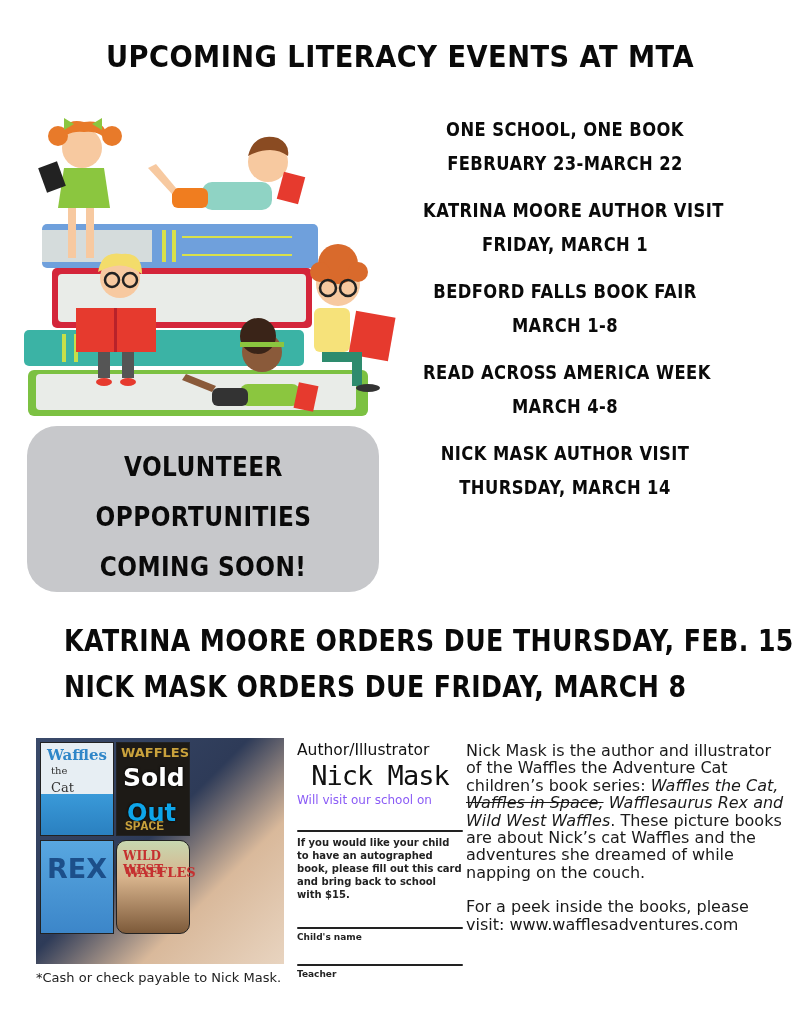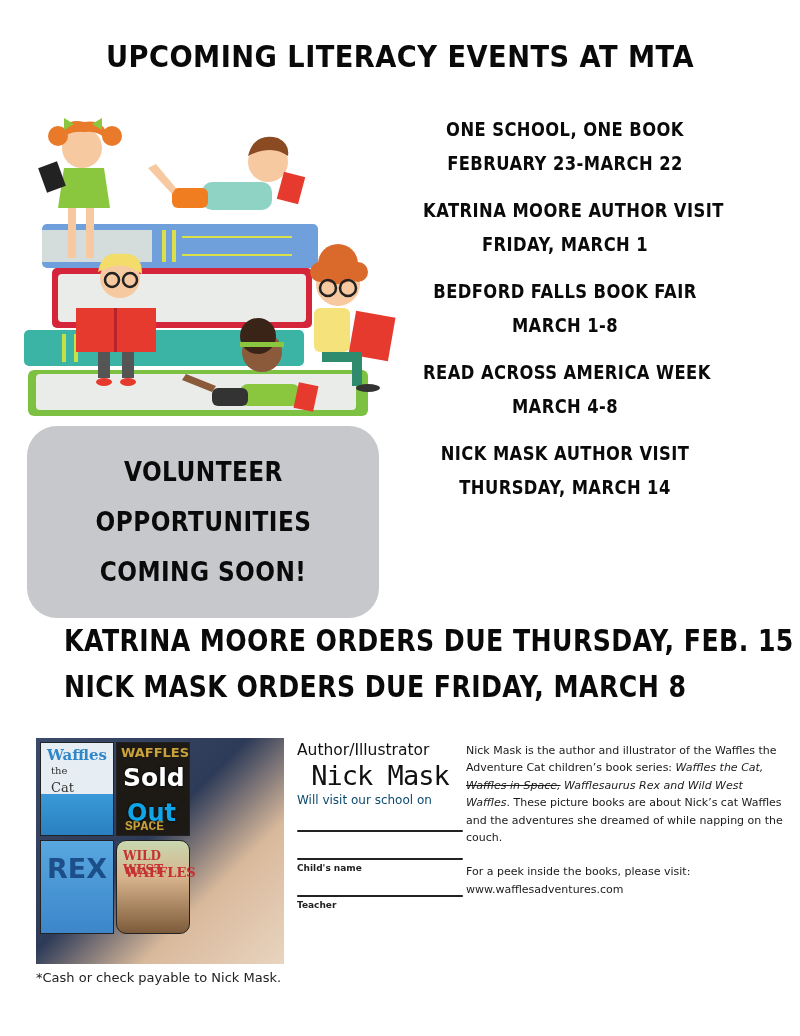--- a/index.html
+++ b/index.html
@@ -9,21 +9,21 @@
   .display { font-family: "DejaVu Sans", sans-serif; font-weight: bold; text-transform: uppercase; color: #0a0a0a; letter-spacing: 0.5px; }
 
   .main-title { position: absolute; top: 38px; left: 0; width: 800px; text-align: center; font-size: 31px; transform: scaleX(0.88); transform-origin: center; }
 
   .illustration { position: absolute; left: 22px; top: 108px; width: 378px; height: 318px; }
 
   .events { position: absolute; left: 400px; top: 112px; width: 330px; text-align: center; }
   .event { margin-bottom: 13px; }
   .event .ev-title, .event .ev-date { display: block; font-size: 19px; line-height: 34px; transform: scaleX(0.86); transform-origin: center; white-space: nowrap; }
 
-  .volunteer-box { position: absolute; left: 27px; top: 426px; width: 352px; height: 192px; background: #c7c8cb; border-radius: 30px; display: flex; flex-direction: column; justify-content: center; align-items: center; }
+  .volunteer-box { position: absolute; left: 27px; top: 426px; width: 352px; height: 166px; background: #c7c8cb; border-radius: 30px; display: flex; flex-direction: column; justify-content: flex-end; align-items: center; }
   .volunteer-box span { font-size: 27px; line-height: 50px; transform: scaleX(0.86); white-space: nowrap; }
 
   .deadlines { position: absolute; top: 618px; left: 0; width: 800px; text-align: left; }
   .deadlines span { display: block; font-size: 30px; line-height: 46px; transform: scaleX(0.84); white-space: nowrap; }
 
   .photo { position: absolute; left: 36px; top: 738px; width: 248px; height: 226px; background: linear-gradient(135deg, #3a4a6a 0%, #2e3b58 45%, #d9b99b 70%, #e8d4c0 100%); overflow: hidden; }
   .photo .cover { position: absolute; width: 74px; height: 94px; border: 1px solid #222; }
   .cover-1 { left: 4px; top: 4px; background: linear-gradient(#e7eef3 0%, #e7eef3 55%, #3a9ad9 55%, #2a80c0 100%); }
   .cover-2 { left: 80px; top: 4px; background: #1d1a16; }
   .cover-3 { left: 4px; top: 102px; background: linear-gradient(#58a7e0 0%, #3c86c9 100%); }
@@ -37,29 +37,29 @@
   .c2-out { left: 10px; top: 56px; color: #0ea5e9; font-size: 24px; font-family: "DejaVu Sans", sans-serif; text-shadow: 0 0 3px #000; }
   .c2-space { left: 8px; top: 76px; color: #c9a23c; font-size: 13px; font-family: Liberation Mono, monospace; }
   .c3-l1 { left: 6px; top: 12px; color: #1c4f8a; font-size: 27px; font-family: "DejaVu Sans", sans-serif; }
   .c4-l1 { left: 6px; top: 8px; color: #c53030; font-size: 12px; }
   .c4-l2 { left: 8px; top: 24px; color: #c53030; font-size: 13px; }
   .photo-caption { position: absolute; left: 36px; top: 970px; font-size: 13px; color: #222; }
 
   .card-left { position: absolute; left: 297px; top: 740px; width: 166px; }
   .card-left .role { font-size: 15.5px; color: #111; line-height: 20px; display: block; }
   .card-left .name { font-family: "DejaVu Sans Mono", monospace; font-size: 27px; color: #111; line-height: 32px; display: block; letter-spacing: -1px; text-align: center; }
-  .card-left .visit { font-size: 12px; color: #0c4a6e; line-height: 16px; display: block; white-space: nowrap; }
+  .card-left .visit { font-size: 12px; color: #8b5cf6; line-height: 16px; display: block; white-space: nowrap; }
   .rule { height: 2px; background: #222; border-radius: 1px; }
   .card-left .rule-1 { margin-top: 22px; }
   .card-left .instr { font-size: 10px; line-height: 13px; margin-top: 4px; font-weight: bold; color: #222; }
   .card-left .rule-2 { margin-top: 26px; }
   .card-left .lbl { font-size: 9px; color: #222; font-weight: bold; margin-top: 3px; display: block; }
   .card-left .rule-3 { margin-top: 22px; }
 
-  .card-right { position: absolute; left: 466px; top: 742px; width: 320px; font-size: 11px; line-height: 17.4px; color: #1a1a1a; }
+  .card-right { position: absolute; left: 466px; top: 742px; width: 320px; font-size: 16px; line-height: 17.4px; color: #1a1a1a; }
   .card-right p { margin-bottom: 17px; }
   .card-right em { font-style: italic; }
   .card-right .struck { text-decoration: line-through; font-style: italic; }
 </style>
 </head>
 <body>
 
 <h1 class="display main-title">Upcoming Literacy Events at MTA</h1>
 
 <div class="illustration">
@@ -186,20 +186,21 @@
     <span class="cover-label c4-l2">WAFFLES</span>
   </div>
 </div>
 <div class="photo-caption">*Cash or check payable to Nick Mask.</div>
 
 <div class="card-left">
   <span class="role">Author/Illustrator</span>
   <span class="name">Nick Mask</span>
   <span class="visit">Will visit our school on</span>
   <div class="rule rule-1"></div>
+  <div class="instr">If you would like your child to have an autographed book, please fill out this card and bring back to school with $15.</div>
   <div class="rule rule-2"></div>
   <span class="lbl">Child's name</span>
   <div class="rule rule-3"></div>
   <span class="lbl">Teacher</span>
 </div>
 
 <div class="card-right">
   <p>
     <span>Nick Mask is the author and illustrator of the Waffles the Adventure Cat children’s book series: </span><em>Waffles the Cat,</em>
     <span class="struck">Waffles in Space,</span>

